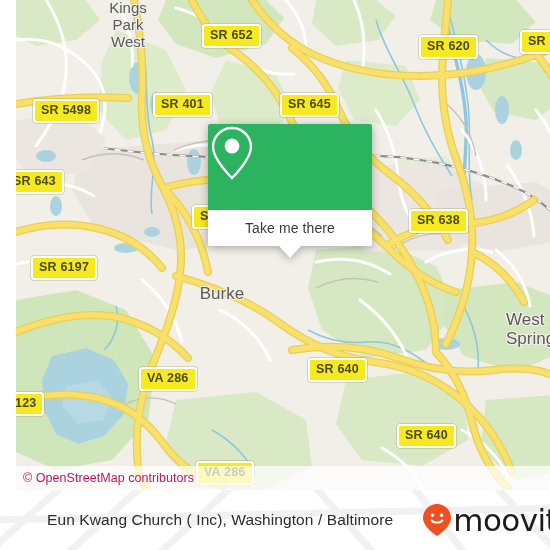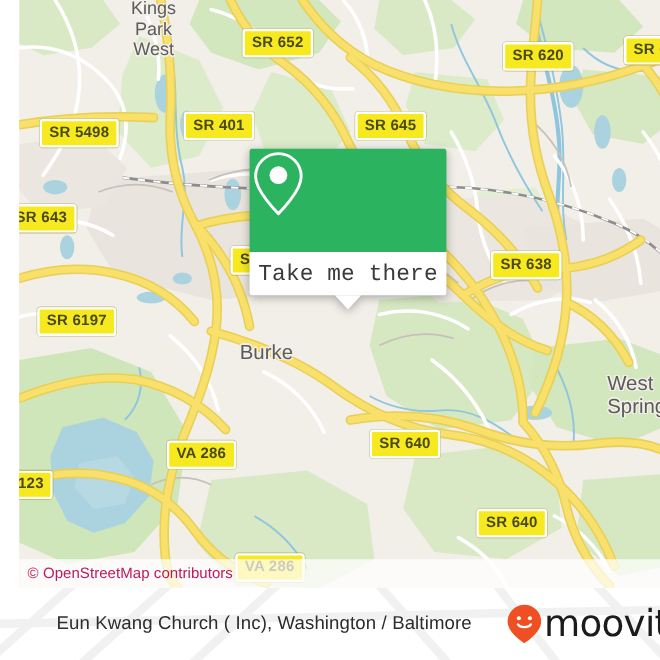--- a/index.html
+++ b/index.html
@@ -59,21 +59,21 @@
   .popup-head{
     height:86px;background:#2bb35f;
     display:flex;align-items:center;justify-content:center;
     border-top-left-radius:2px;border-top-right-radius:2px;
   }
   .popup-body{
     background:#ffffff;height:36px;
     display:flex;align-items:center;justify-content:center;
     border-bottom-left-radius:2px;border-bottom-right-radius:2px;
   }
-  .popup-label{font-size:19px;color:#3a3a3a;letter-spacing:.1px;font-family:Liberation Mono, monospace;}
+  .popup-label{font-size:14px;color:#3a3a3a;letter-spacing:.1px;}
   .popup-tail{
     position:absolute;left:50%;top:122px;margin-left:-11px;
     width:0;height:0;
     border-left:11px solid transparent;
     border-right:11px solid transparent;
     border-top:12px solid #ffffff;
   }
 
   
   .osm-bar{
@@ -267,21 +267,21 @@
 West</div>
     <div class="place big" style="left:178px;top:284px;width:56px;">Burke</div>
     <div class="place big" style="left:490px;top:310px;width:110px;text-align:left;">West
 Springfield</div>
 
     <div class="shield" style="left:186px;top:24px;">SR 652</div>
     <div class="shield" style="left:403px;top:35px;">SR 620</div>
     <div class="shield clipped-right" style="left:504px;top:30px;">SR 620</div>
     <div class="shield" style="left:17px;top:99px;">SR 5498</div>
     <div class="shield" style="left:137px;top:93px;">SR 401</div>
-    <div class="shield" style="left:264px;top:93px;margin-left:16px;">SR 645</div>
+    <div class="shield" style="left:264px;top:93px;">SR 645</div>
     <div class="shield clipped-left" style="left:-9px;top:170px;">SR 643</div>
     <div class="shield" style="left:176px;top:205px;">S</div>
     <div class="shield" style="left:393px;top:209px;text-align:center;">SR 638</div>
     <div class="shield" style="left:15px;top:256px;">SR 6197</div>
     <div class="shield" style="left:123px;top:367px;">VA 286</div>
     <div class="shield" style="left:292px;top:358px;">SR 640</div>
     <div class="shield clipped-left" style="left:-7px;top:392px;">123</div>
     <div class="shield" style="left:381px;top:424px;">SR 640</div>
     <div class="shield" style="left:180px;top:461px;">VA 286</div>
 

